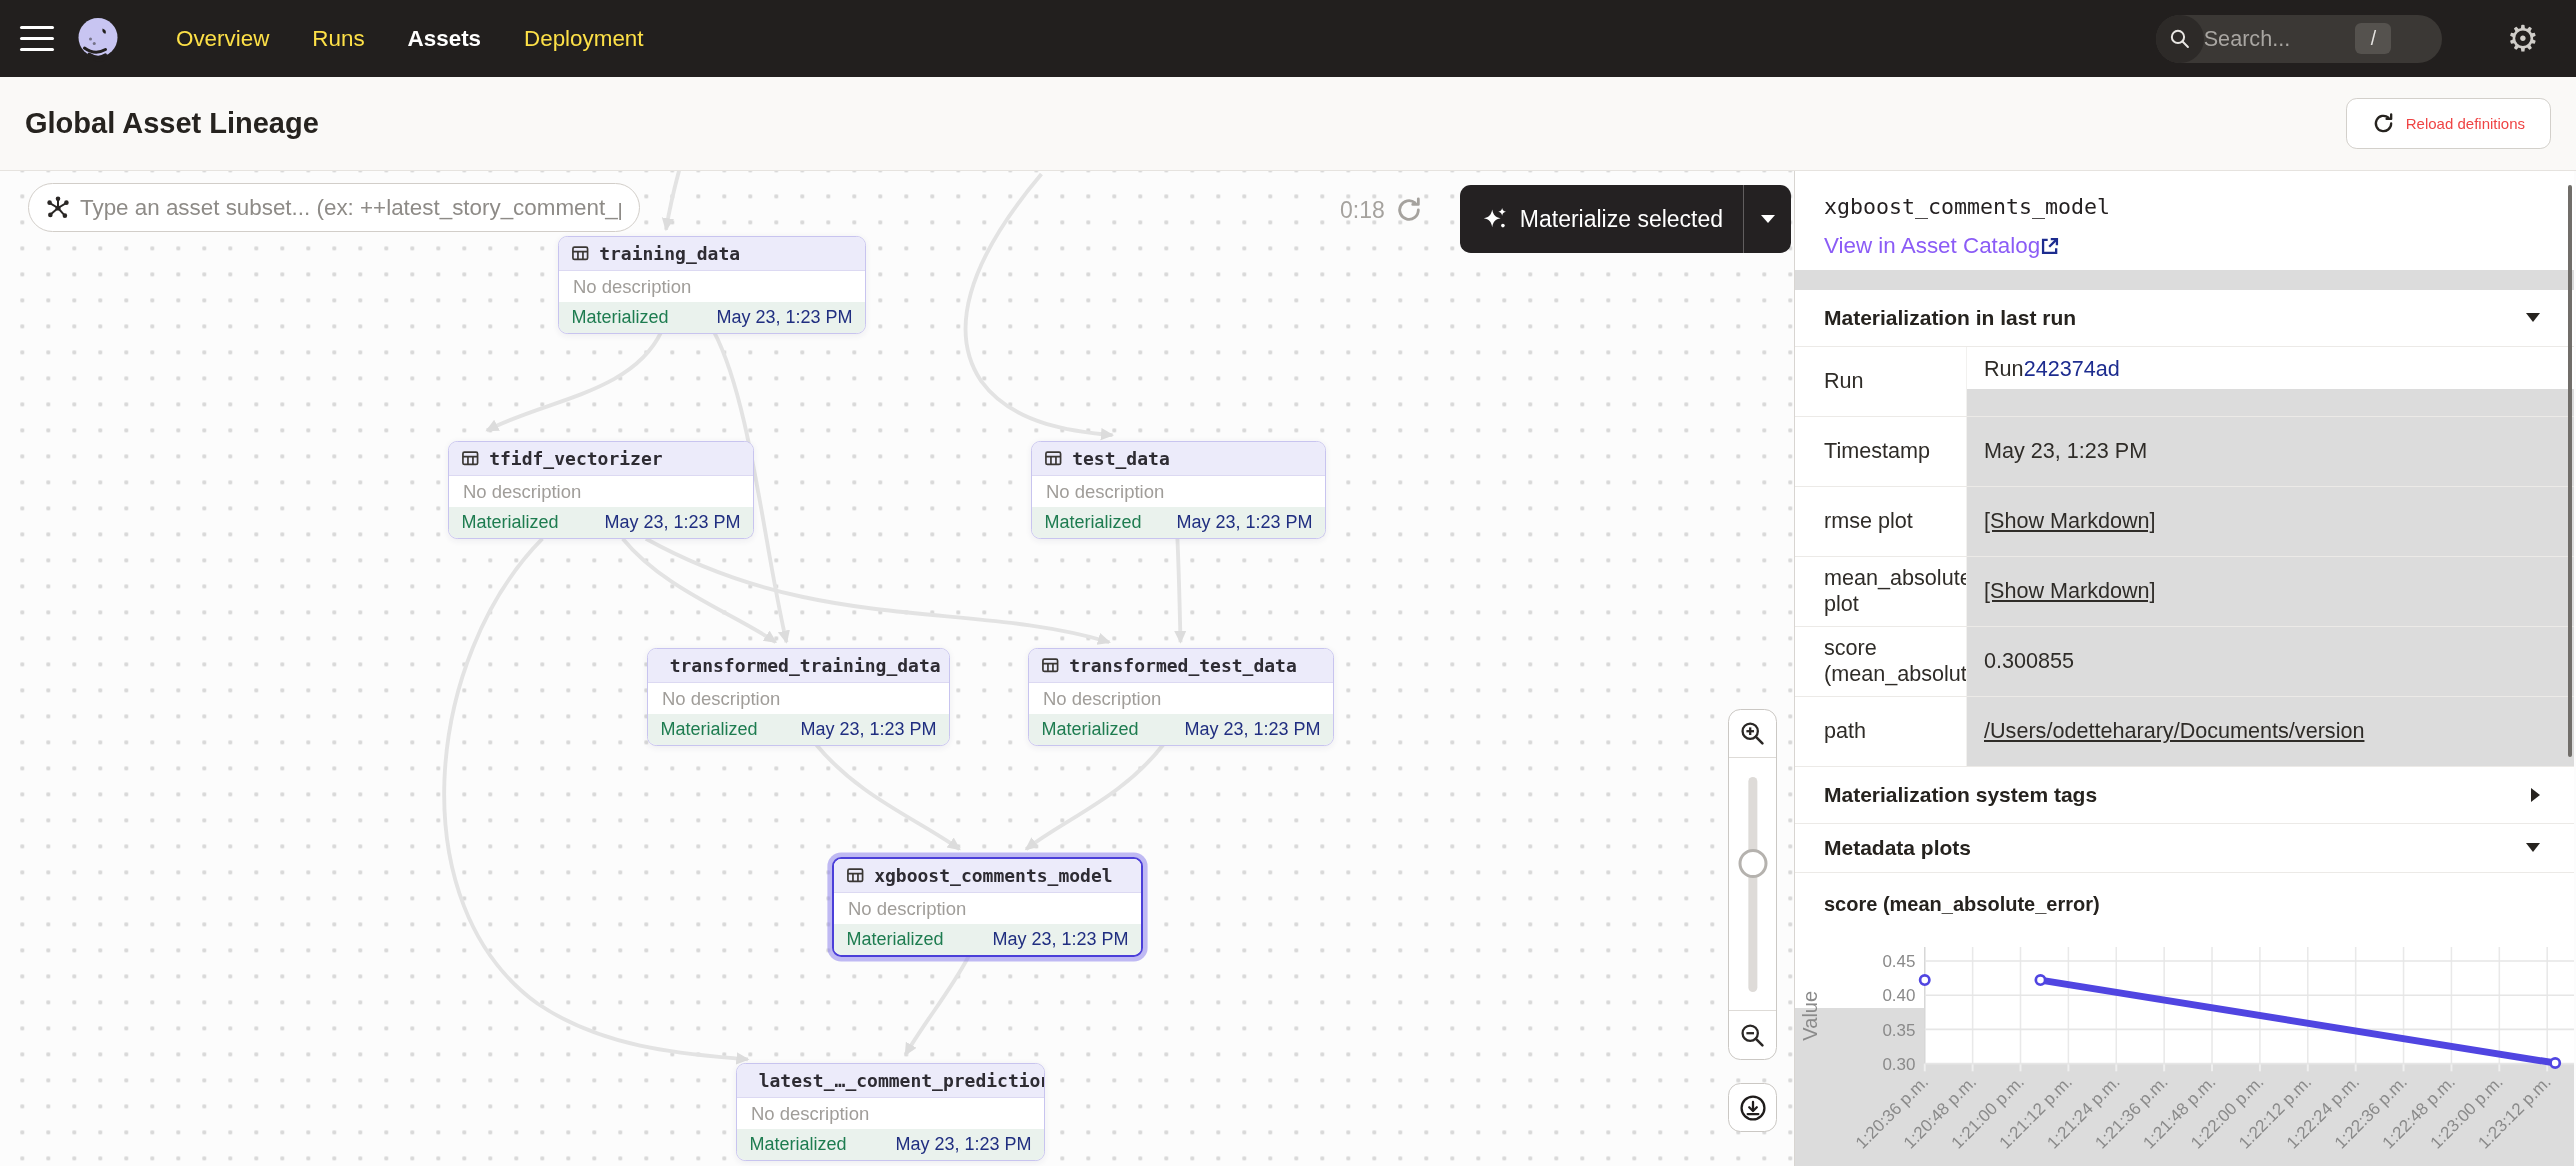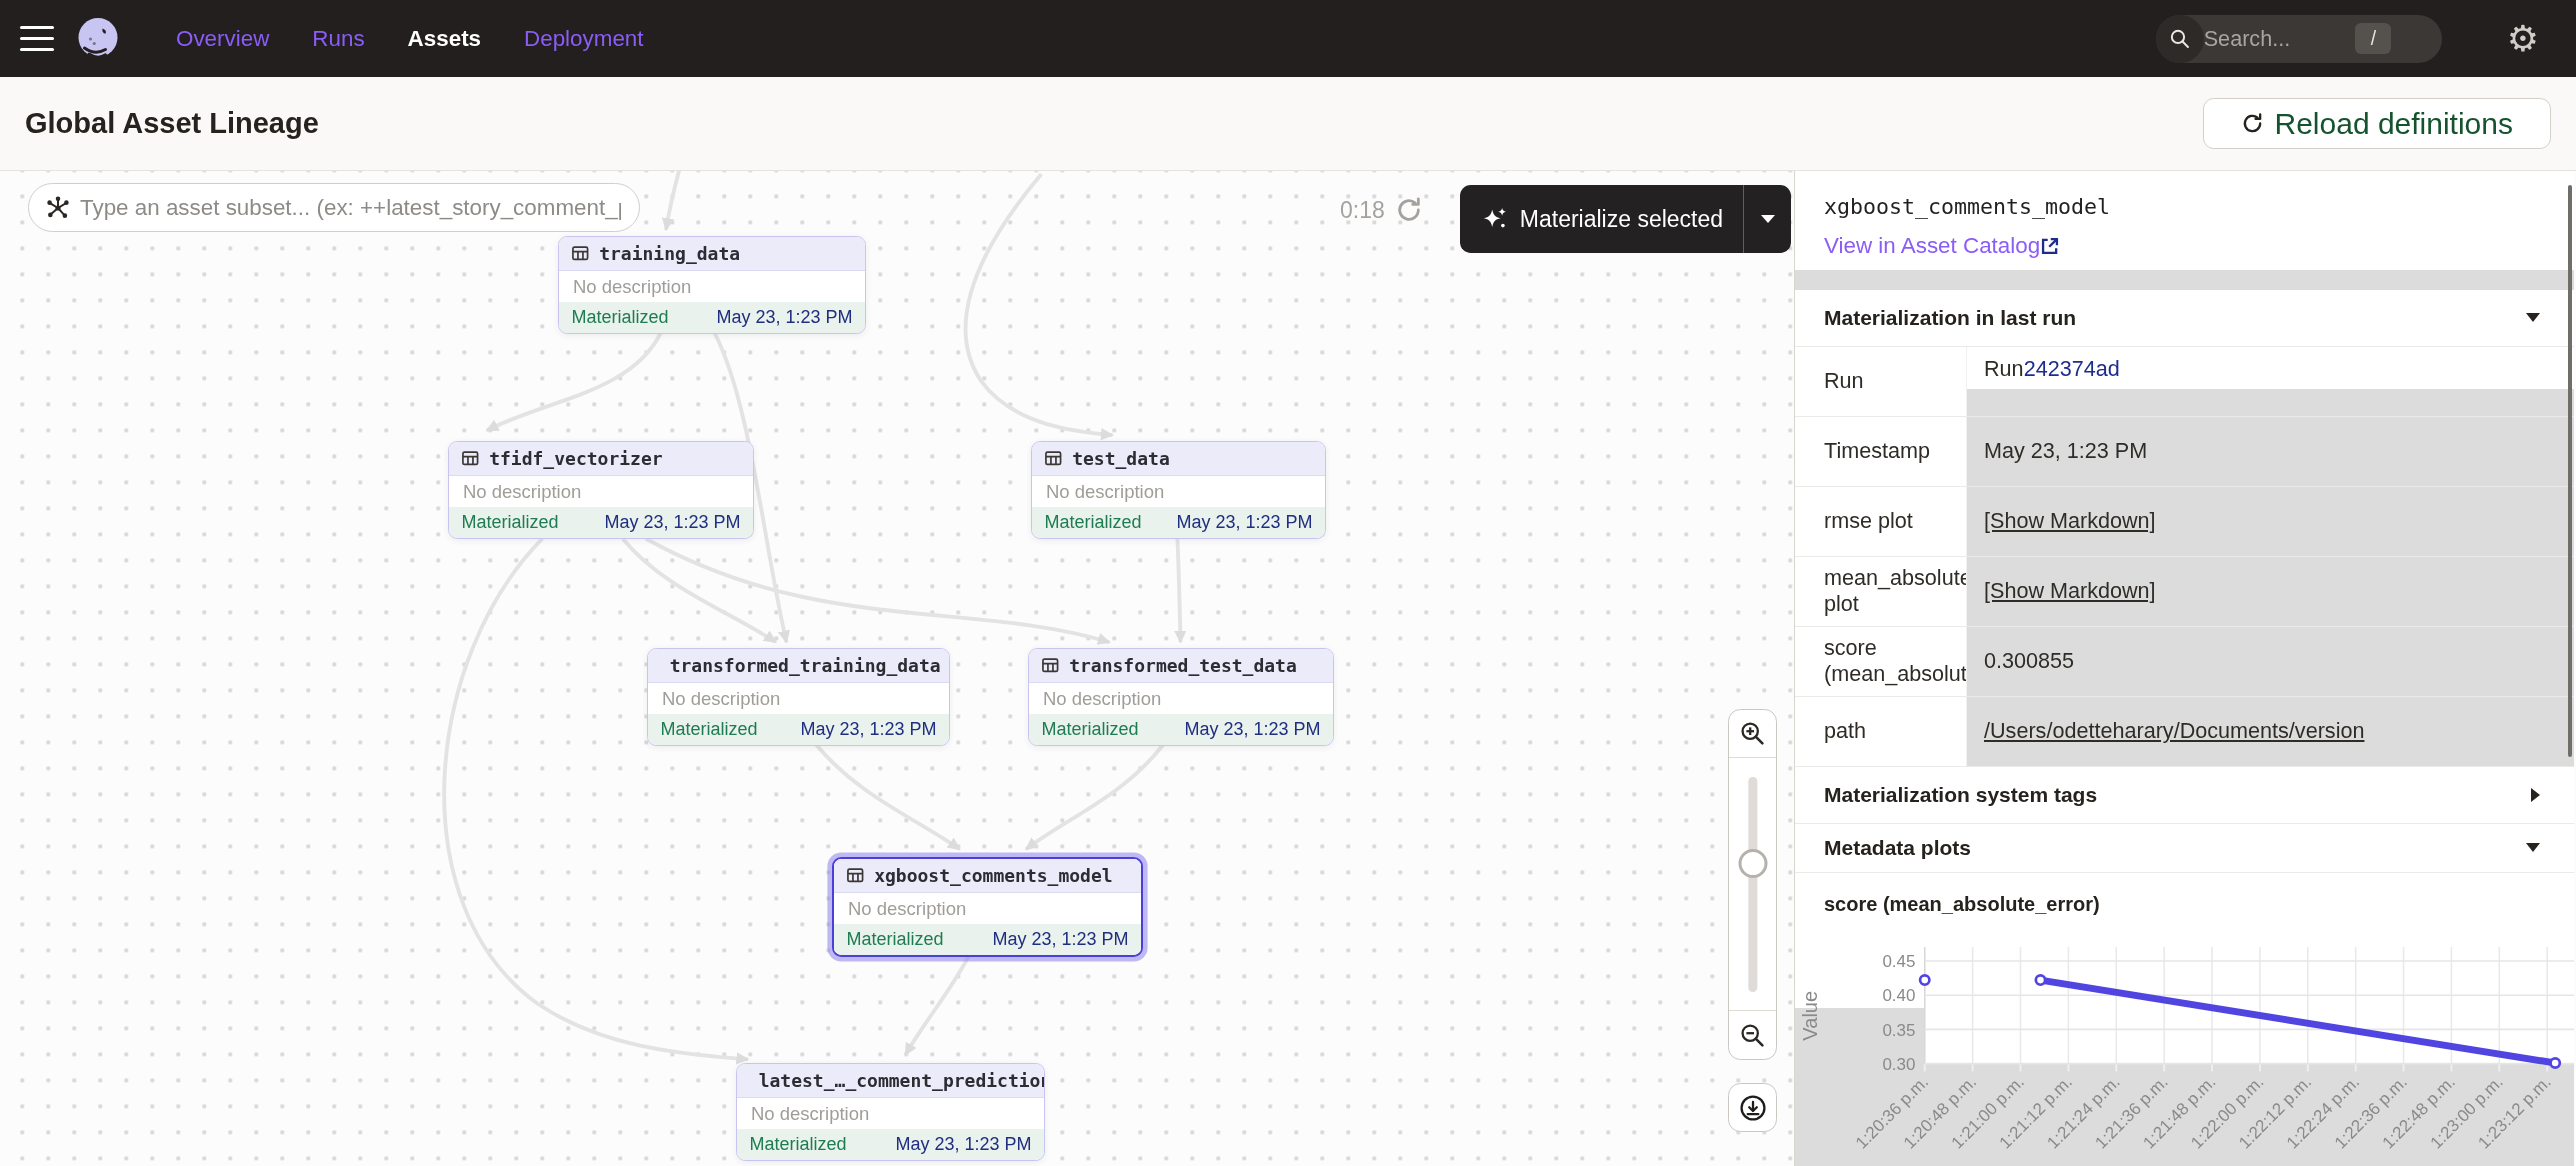--- a/index.html
+++ b/index.html
@@ -5,34 +5,34 @@
   * { margin:0; padding:0; box-sizing:border-box; }
   html,body { width:2576px; height:1167px; overflow:hidden;
     font-family:"Liberation Sans", sans-serif; background:#FCFCFC; }
 
   
   .topnav { height:77px; background:#221F1E; display:flex; align-items:center; padding:0 37px 0 20px; }
   .hamburger { width:34px; height:26px; display:flex; flex-direction:column; justify-content:space-between; cursor:pointer; margin-right:20px; }
   .hamburger span { display:block; height:3.9px; background:#FFFFFF; border-radius:2.3px; }
   .logo { width:48px; height:48px; margin-right:54px; }
   .nav-items { display:flex; gap:43px; align-items:center; }
-  .nav-item { font-size:22.4px; color:#8b5cf6; cursor:pointer; }
+  .nav-item { font-size:22.4px; color:#fde047; cursor:pointer; }
   .nav-item.active { color:#FFFFFF; font-weight:700; }
   .nav-spacer { flex:1; }
   .search-pill { display:flex; align-items:center; background:#3B3835; border-radius:25px; height:48px; width:286px; margin-right:65px; cursor:text; }
   .search-pill .mag { width:48px; height:48px; border-radius:50%; background:#2D2A28; display:flex; align-items:center; justify-content:center; flex:0 0 auto; }
   .search-pill input { background:transparent; border:none; outline:none; color:#22c55e; font-size:21.6px; width:147px; }
   .search-pill input::placeholder { color:#A9A6A2; }
   .slash-key { background:#55524E; color:#E6E4E1; border-radius:6.2px; width:36px; height:31px; display:flex; align-items:center; justify-content:center; font-size:19.3px; margin-left:4.6px; }
   .gear { font-size:36px; color:#D0CDC9; cursor:pointer; line-height:1; }
 
   
   .page-header { height:94px; background:#FAF9F7; border-bottom:1.5px solid #E6E3DF; display:flex; align-items:center; padding:0 25px; }
   .page-title { font-size:29px; font-weight:700; color:#26231F; }
-  .reload-btn { margin-left:auto; display:flex; align-items:center; gap:10.8px; background:#FFFFFF; border:1.5px solid #D3D0CB; border-radius:10.8px; height:51px; padding:0 37px; font-size:30px; color:#14532d; cursor:pointer; }
+  .reload-btn { margin-left:auto; display:flex; align-items:center; gap:10.8px; background:#FFFFFF; border:1.5px solid #D3D0CB; border-radius:10.8px; height:51px; padding:0 25px; font-size:15px; color:#ef4444; cursor:pointer; }
 
   
   .main { display:flex; height:995px; }
 
   
   .graph-pane { position:relative; width:1794px; height:995px; flex:0 0 auto; overflow:hidden;
     background-color:#FCFCFC;
     background-image:radial-gradient(circle, #D9D9D9 2px, transparent 2.3px);
     background-size:26px 26px; background-position:9.3px 12.4px; }
   .edges { position:absolute; left:0; top:0; }

